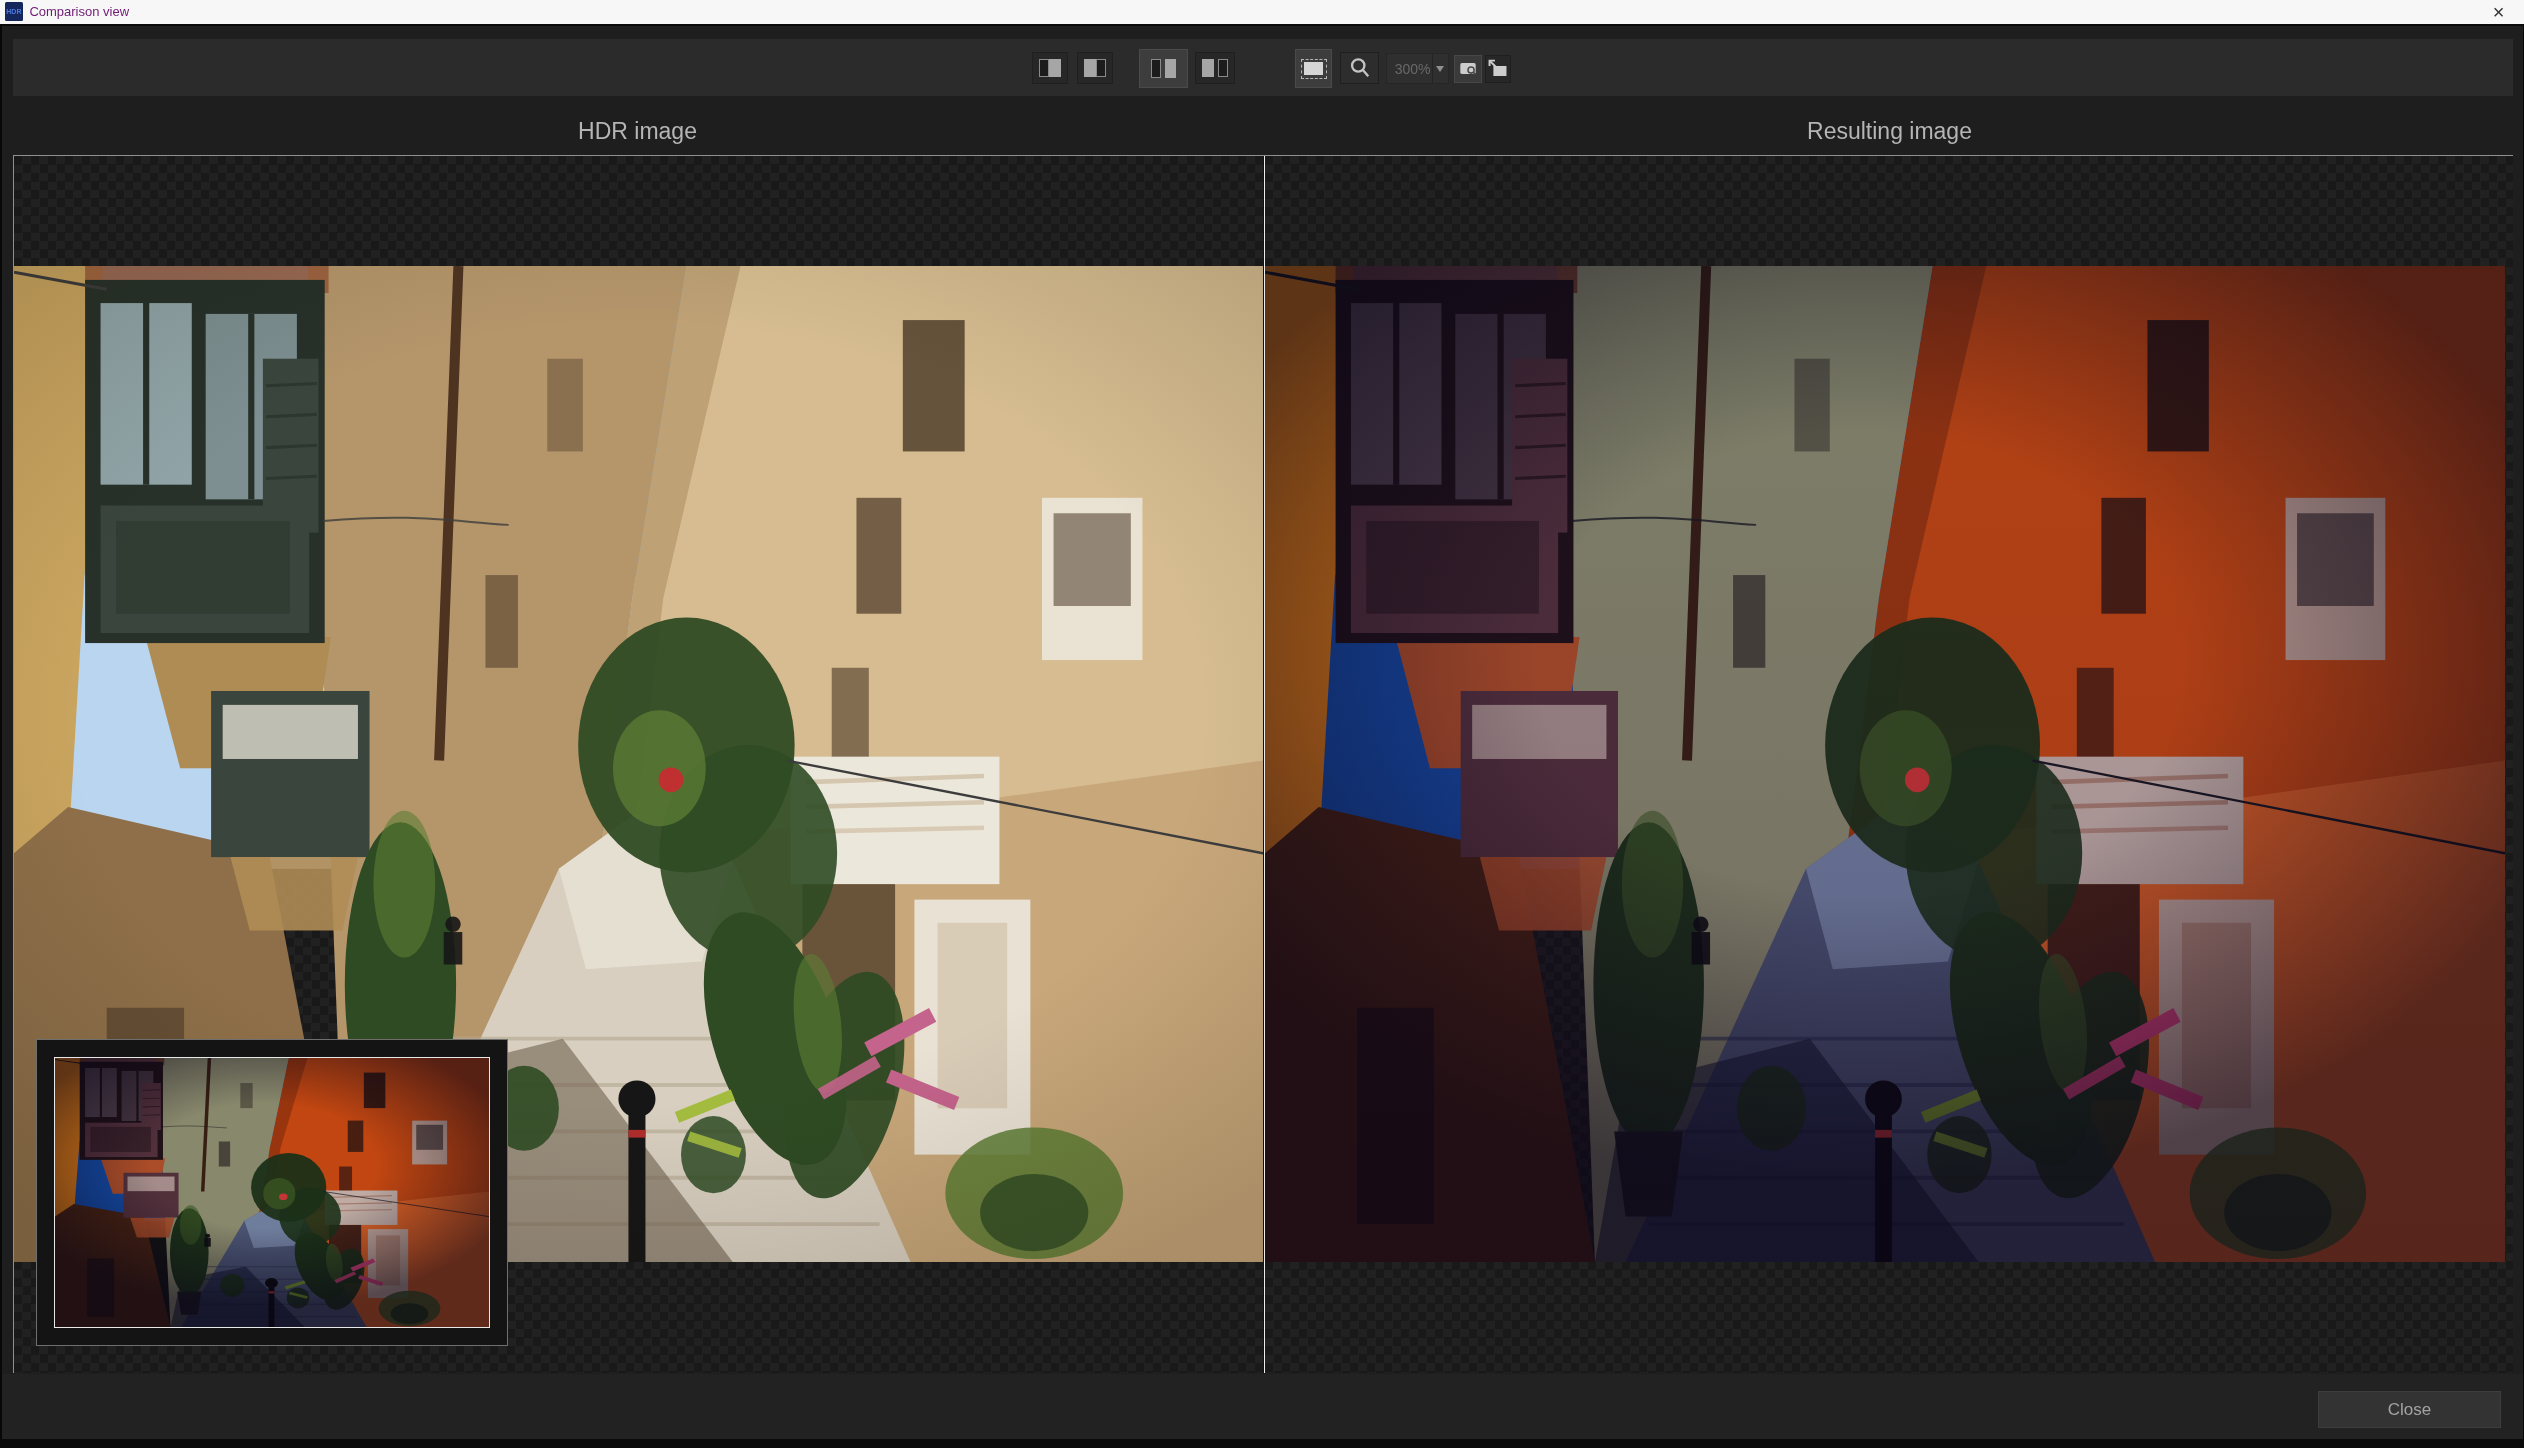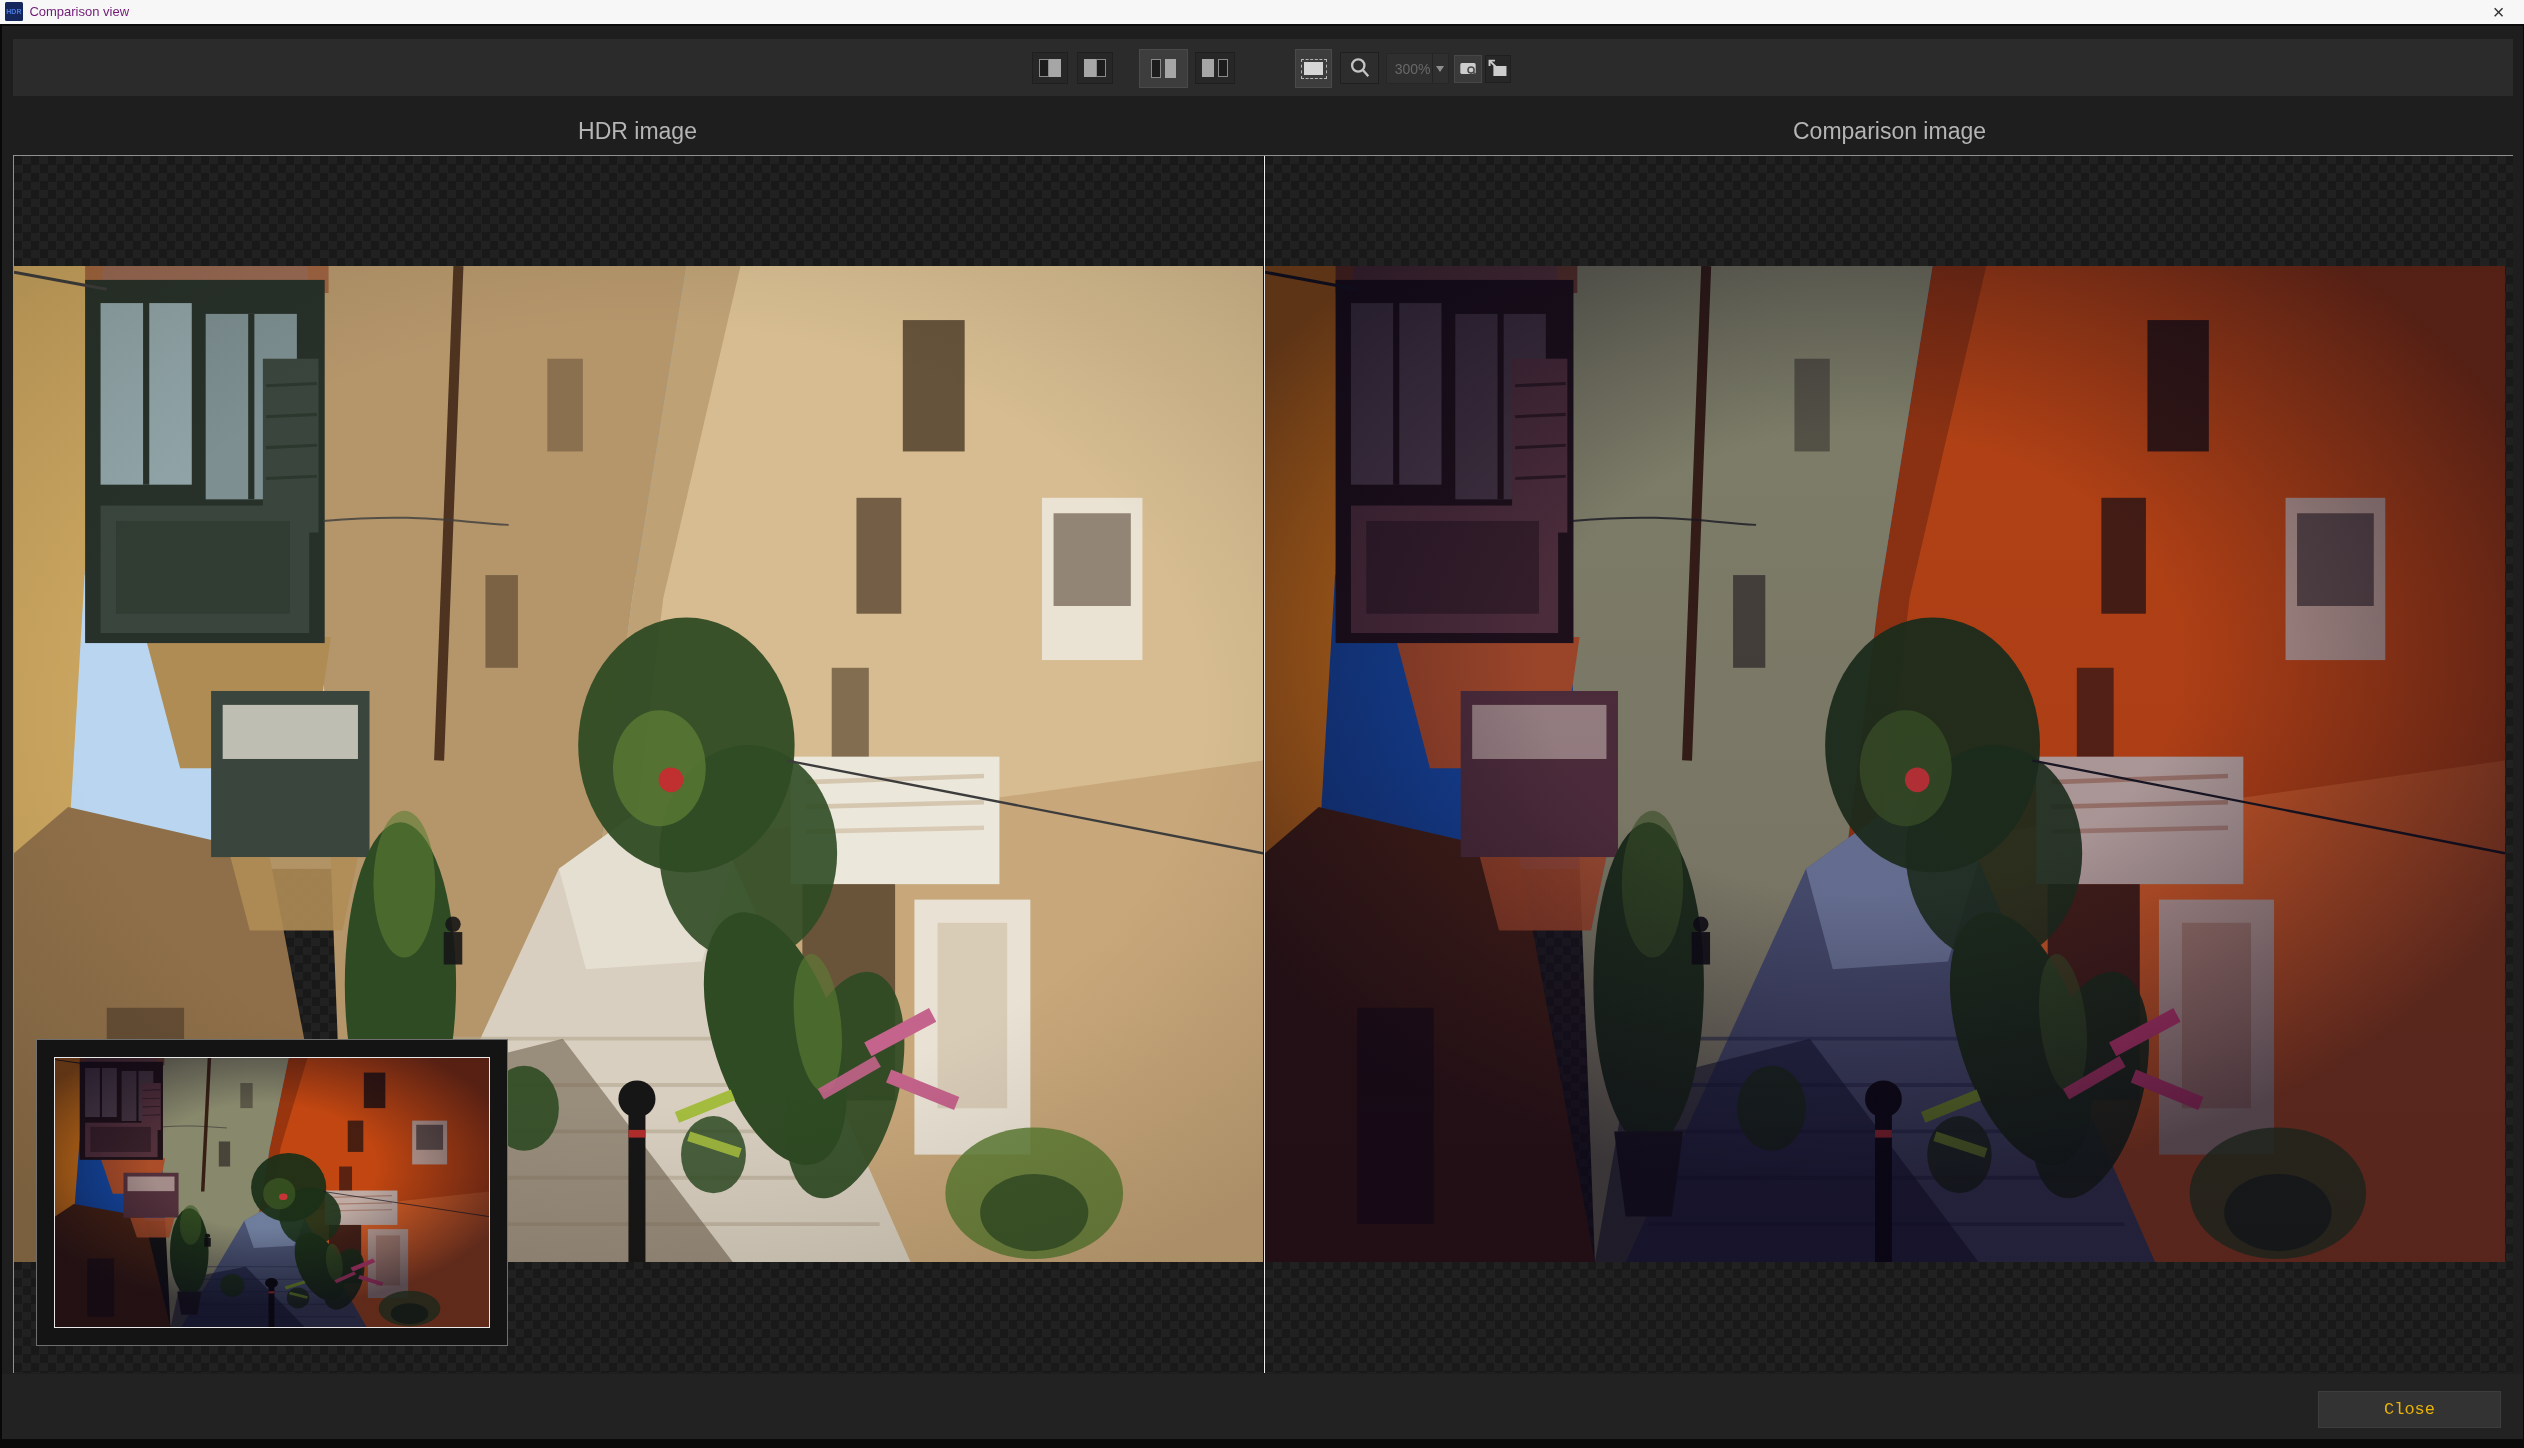--- a/index.html
+++ b/index.html
@@ -88,22 +88,22 @@
            border:0.8px solid #6f6f6f; }
   .thumb-inner { position:absolute; left:17px; top:17px; width:436px; height:271px;
                  border:0.8px solid #e8e8e8; overflow:hidden; }
   .thumb-inner svg { position:absolute; left:0; top:0; width:100%; height:100%; }
   .thumb-shade { position:absolute; left:0; top:0; width:100%; height:100%;
                  background:radial-gradient(ellipse 62% 55% at 48% 40%, rgba(0,0,0,0.05) 42%, rgba(8,4,20,0.6) 96%); }
 
   
   .footer { position:absolute; left:0; top:1374px; width:2525px; height:75px; background:#222; }
   .close-btn { position:absolute; left:2318px; top:17px; width:183px; height:37px; background:#333;
-               border:0.8px solid #3d3d3d; color:#eab308; font-size:17px; display:flex;
-               align-items:center; justify-content:center;font-family:Liberation Mono, monospace; }
+               border:0.8px solid #3d3d3d; color:#a3a3a3; font-size:17px; display:flex;
+               align-items:center; justify-content:center; }
 
   
   .edge-left { position:absolute; left:0; top:25.5px; width:2.3px; height:1423px; background:#080808; }
   .edge-right { position:absolute; right:0; top:25.5px; width:2.3px; height:1423px; background:#080808; }
   .edge-bottom { position:absolute; left:0; top:1439px; width:2525px; height:9.3px; background:#0a0a0a; }
 </style>
 </head>
 <body>
 
 <svg width="0" height="0" style="position:absolute">
@@ -258,21 +258,21 @@
   <div class="tbtn" style="left:1472px; top:15.5px; width:26px; height:28px;">
     <svg width="20" height="18.6" viewBox="0 0 26 24">
       <rect x="7" y="9" width="17" height="13" fill="#cdcdcd"></rect>
       <path d="M10,10 L2,2" stroke="#cdcdcd" stroke-width="2.5"></path>
       <path d="M2,9 L2,2 L9,2" fill="none" stroke="#cdcdcd" stroke-width="2.5"></path>
     </svg>
   </div>
 </div>
 
 <div class="panel-title left">HDR image</div>
-<div class="panel-title right">Comparison image</div>
+<div class="panel-title right">Resulting image</div>
 
 <div class="compare-area">
   <div class="half lhs checker"></div>
   <div class="half rhs checker"></div>
 
   <div class="photo lhs pal-natural">
     <svg viewBox="0 0 1616 1289" preserveAspectRatio="none">
       <use href="#scene"></use>
     </svg>
     <div class="photo-overlay ov-natural"></div>

